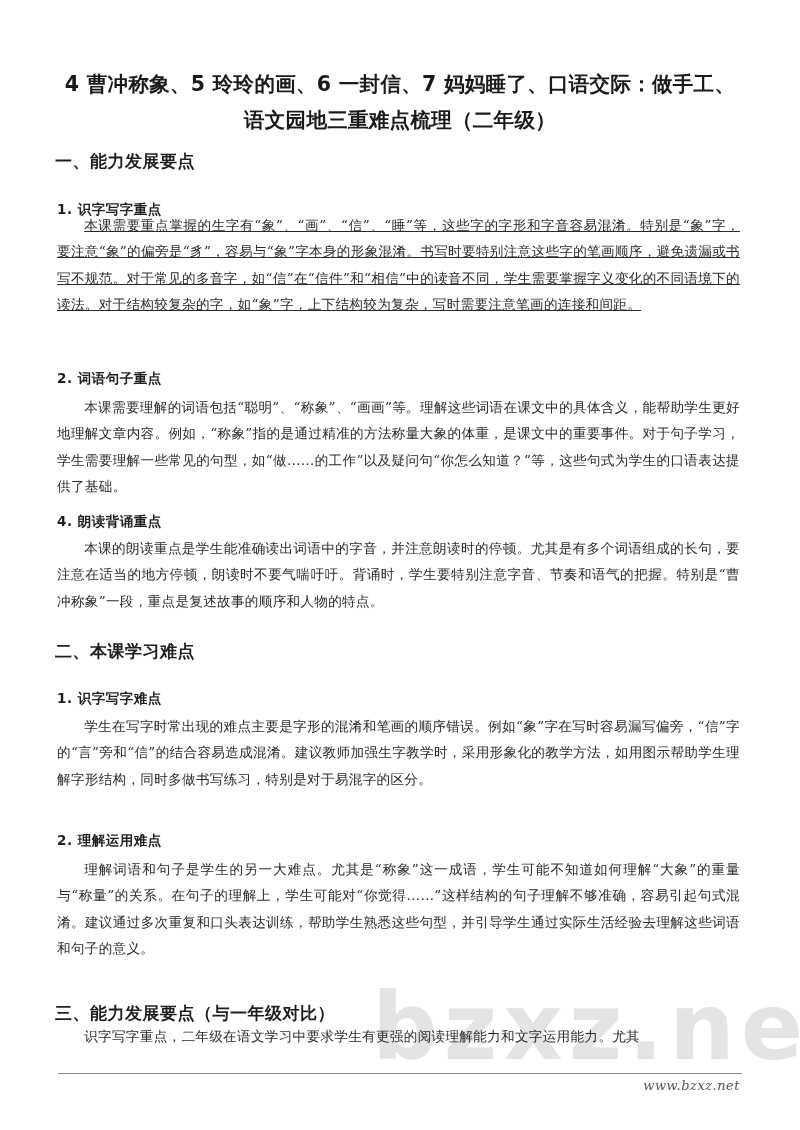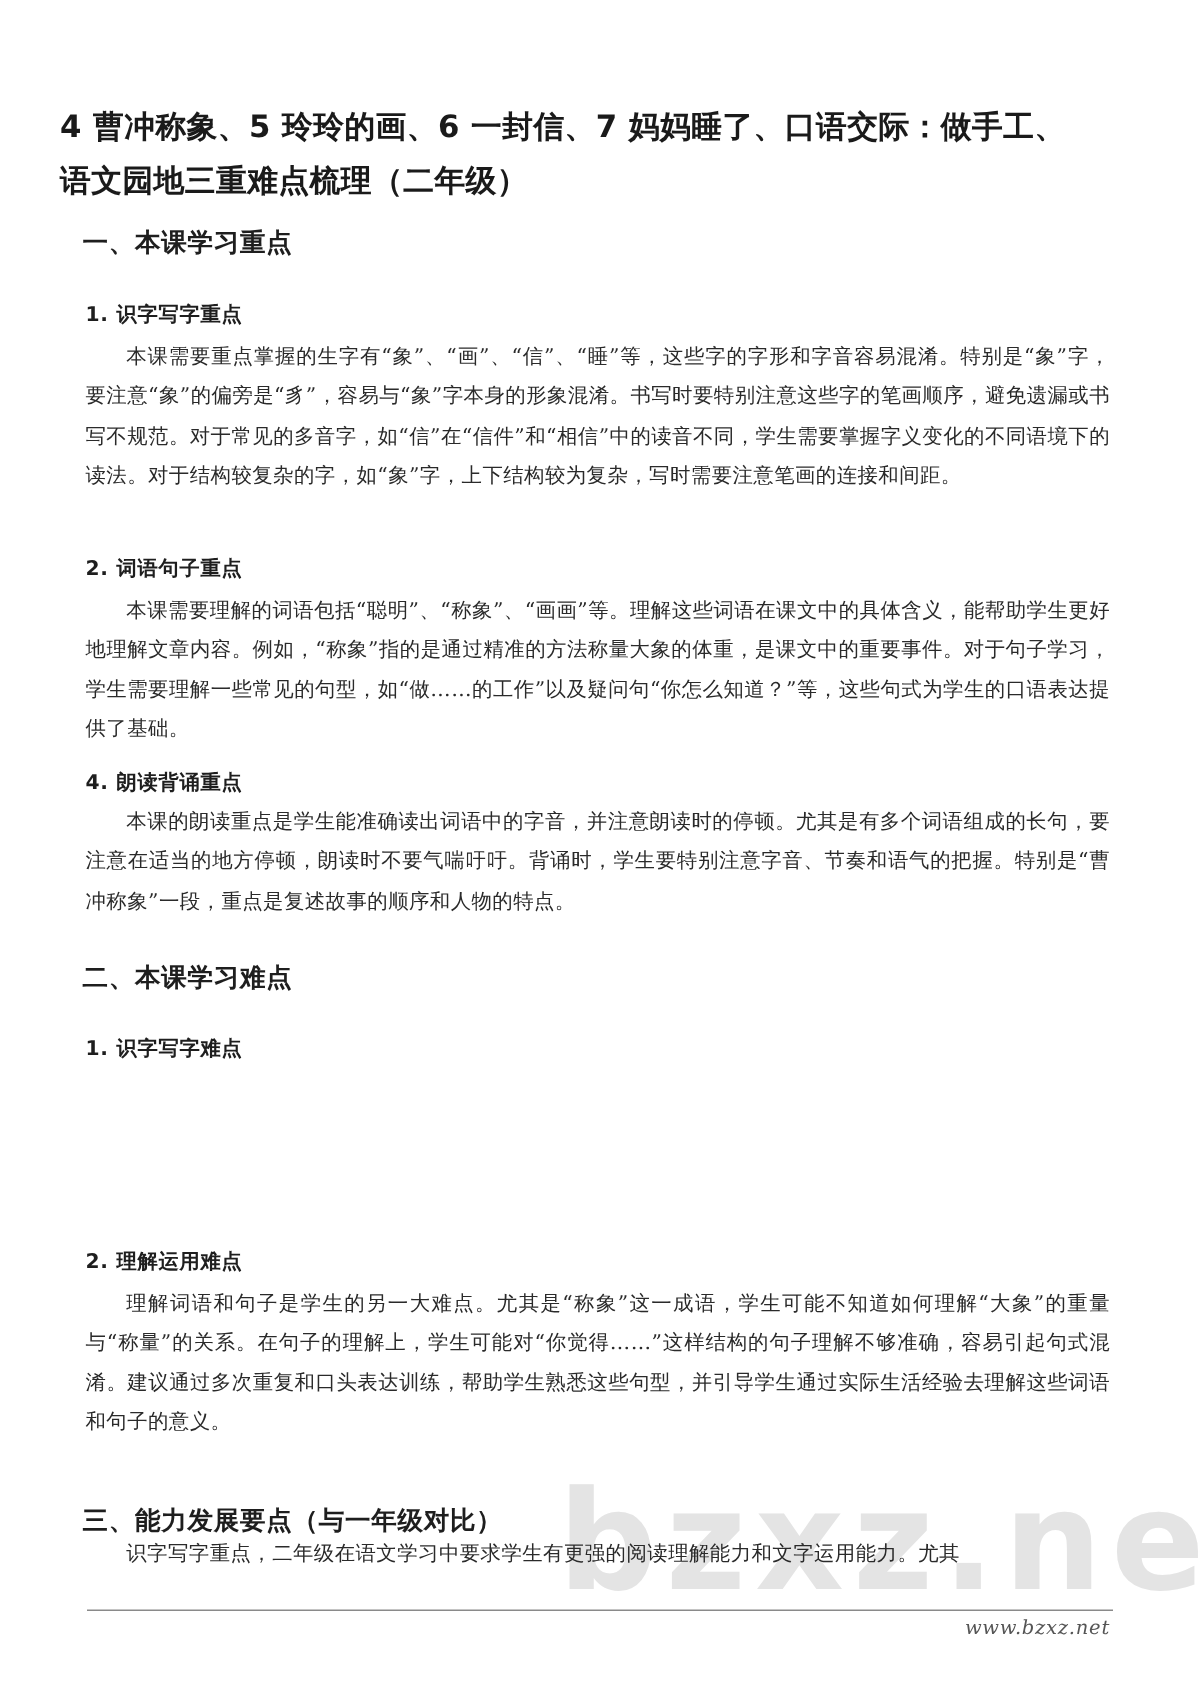--- a/index.html
+++ b/index.html
@@ -1,19 +1,19 @@
 <!DOCTYPE html>
 <html><head>
 <meta charset="utf-8">
 <style>
   html, body { margin:0; padding:0; background:#ffffff; }
   body { width:800px; height:1130px; position:relative; overflow:hidden;
          font-family:"DejaVu Serif","Liberation Serif",serif; color:#222; }
   .page { position:absolute; left:0; top:0; width:800px; height:1130px; }
-  .title { position:absolute; left:40px; width:720px; text-align:left;
+  .title { position:absolute; left:40px; width:720px; text-align:center;
            font-family:"DejaVu Sans","Liberation Sans",sans-serif; font-weight:bold;
            font-size:20.5px; line-height:36px; color:#1a1a1a; top:66px; letter-spacing:0.3px; }
   .h1 { position:absolute; left:55px; font-family:"DejaVu Sans","Liberation Sans",sans-serif;
         font-weight:bold; font-size:17px; color:#1e1e1e; letter-spacing:0.5px; }
   .h2 { position:absolute; left:57px; font-family:"DejaVu Sans","Liberation Sans",sans-serif;
         font-weight:bold; font-size:13.5px; color:#1e1e1e; letter-spacing:0.5px; }
   .para { position:absolute; left:57px; width:683px; font-size:13.6px; line-height:26.3px;
           color:#2a2a2a; text-indent:2em; text-align:justify; letter-spacing:0.3px; }
   .watermark { position:absolute; left:372px; top:982px; font-family:"DejaVu Sans","Liberation Sans",sans-serif;
                font-weight:bold; font-size:92px; color:#e4e4e4; letter-spacing:6px; line-height:1; z-index:0; }
@@ -27,34 +27,35 @@
 
 <div class="page">
   <div class="watermark">bzxz.net</div>
 
   <div class="content">
     <div class="title">
       <div>4 曹冲称象、5 玲玲的画、6 一封信、7 妈妈睡了、口语交际：做手工、</div>
       <div>语文园地三重难点梳理（二年级）</div>
     </div>
 
-    <div class="h1" style="top:150px;">一、本课学习重点</div>
+    <div class="h1" style="top:150px;">一、能力发展要点</div>
 
     <div class="h2" style="top:201px;">1. 识字写字重点</div>
-    <div class="para" style="top:225px;">本课需要重点掌握的生字有“象”、“画”、“信”、“睡”等，这些字的字形和字音容易混淆。特别是“象”字，要注意“象”的偏旁是“豸”，容易与“象”字本身的形象混淆。书写时要特别注意这些字的笔画顺序，避免遗漏或书写不规范。对于常见的多音字，如“信”在“信件”和“相信”中的读音不同，学生需要掌握字义变化的不同语境下的读法。对于结构较复杂的字，如“象”字，上下结构较为复杂，写时需要注意笔画的连接和间距。</div>
+    <div class="para" style="top:212px;text-decoration:underline;">本课需要重点掌握的生字有“象”、“画”、“信”、“睡”等，这些字的字形和字音容易混淆。特别是“象”字，要注意“象”的偏旁是“豸”，容易与“象”字本身的形象混淆。书写时要特别注意这些字的笔画顺序，避免遗漏或书写不规范。对于常见的多音字，如“信”在“信件”和“相信”中的读音不同，学生需要掌握字义变化的不同语境下的读法。对于结构较复杂的字，如“象”字，上下结构较为复杂，写时需要注意笔画的连接和间距。</div>
 
     <div class="h2" style="top:370px;">2. 词语句子重点</div>
     <div class="para" style="top:394px;">本课需要理解的词语包括“聪明”、“称象”、“画画”等。理解这些词语在课文中的具体含义，能帮助学生更好地理解文章内容。例如，“称象”指的是通过精准的方法称量大象的体重，是课文中的重要事件。对于句子学习，学生需要理解一些常见的句型，如“做……的工作”以及疑问句“你怎么知道？”等，这些句式为学生的口语表达提供了基础。</div>
 
     <div class="h2" style="top:513px;">4. 朗读背诵重点</div>
     <div class="para" style="top:535px;">本课的朗读重点是学生能准确读出词语中的字音，并注意朗读时的停顿。尤其是有多个词语组成的长句，要注意在适当的地方停顿，朗读时不要气喘吁吁。背诵时，学生要特别注意字音、节奏和语气的把握。特别是“曹冲称象”一段，重点是复述故事的顺序和人物的特点。</div>
 
     <div class="h1" style="top:640px;">二、本课学习难点</div>
 
     <div class="h2" style="top:690px;">1. 识字写字难点</div>
+    <div class="para" style="top:713px;">学生在写字时常出现的难点主要是字形的混淆和笔画的顺序错误。例如“象”字在写时容易漏写偏旁，“信”字的“言”旁和“信”的结合容易造成混淆。建议教师加强生字教学时，采用形象化的教学方法，如用图示帮助学生理解字形结构，同时多做书写练习，特别是对于易混字的区分。</div>
 
     <div class="h2" style="top:832px;">2. 理解运用难点</div>
     <div class="para" style="top:856px;">理解词语和句子是学生的另一大难点。尤其是“称象”这一成语，学生可能不知道如何理解“大象”的重量与“称量”的关系。在句子的理解上，学生可能对“你觉得……”这样结构的句子理解不够准确，容易引起句式混淆。建议通过多次重复和口头表达训练，帮助学生熟悉这些句型，并引导学生通过实际生活经验去理解这些词语和句子的意义。</div>
 
     <div class="h1" style="top:1002px;">三、能力发展要点（与一年级对比）</div>
     <div class="para" style="top:1023px;">识字写字重点，二年级在语文学习中要求学生有更强的阅读理解能力和文字运用能力。尤其</div>
 
     <div class="footer-line"></div>
     <div class="footer-text">www.bzxz.net</div>
   </div>

